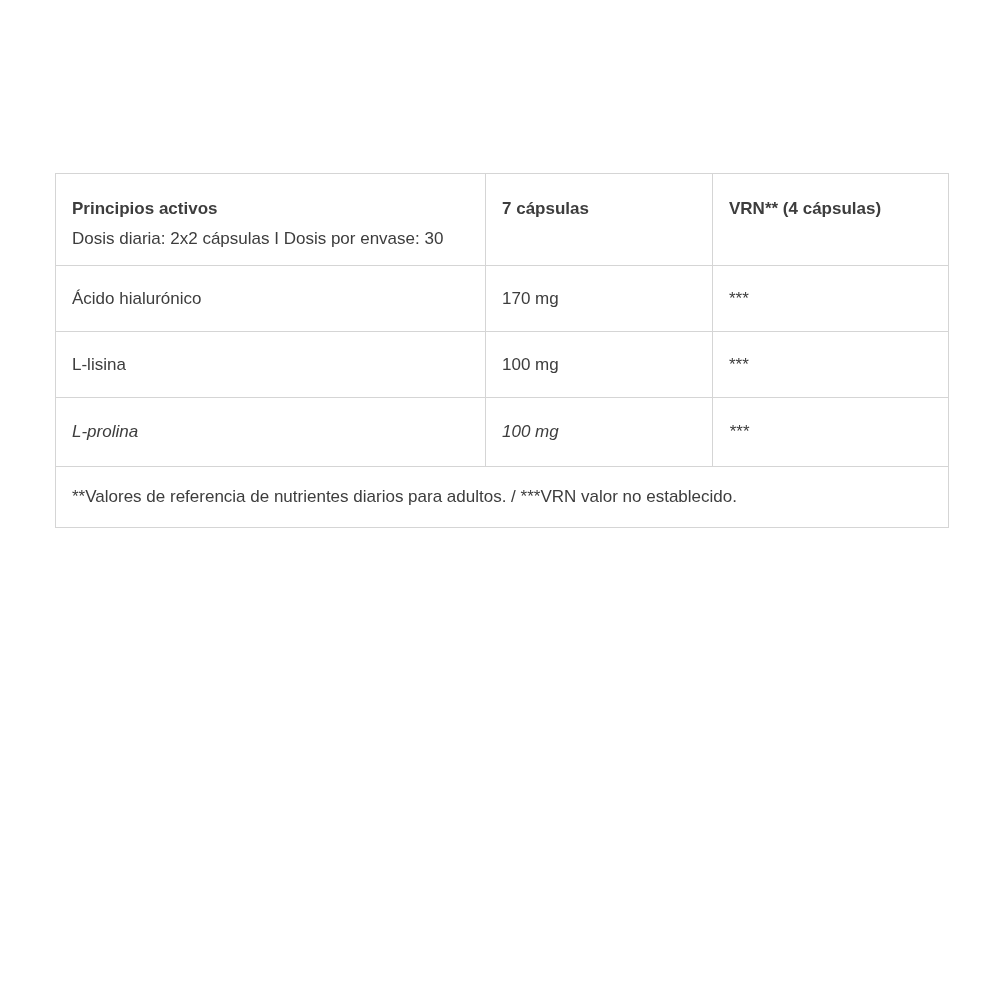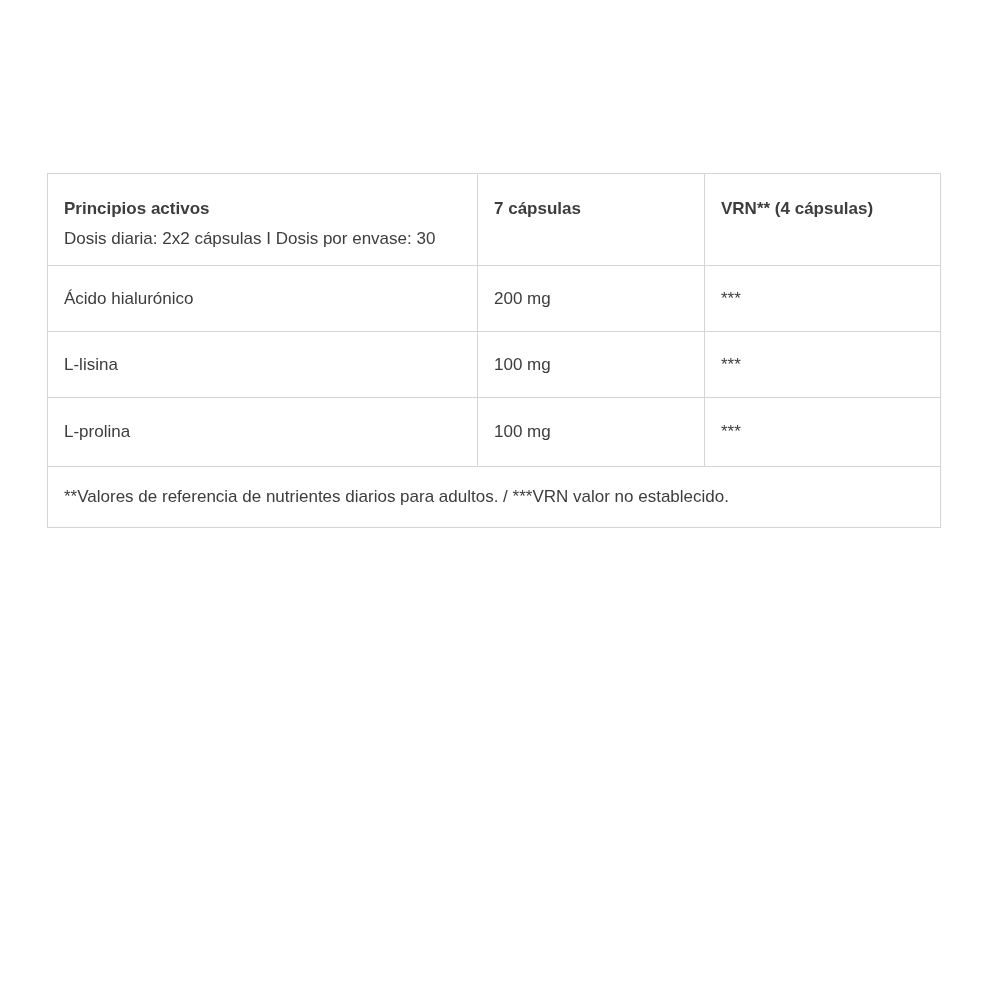--- a/index.html
+++ b/index.html
@@ -5,38 +5,38 @@
   :root{
     --text:#3d3d3d;
     --border:#d5d5d5;
     --bg:#ffffff;
   }
   *{margin:0;padding:0;box-sizing:border-box;}
   html,body{width:1000px;height:1000px;background:var(--bg);}
   body{font-family:"Liberation Sans","DejaVu Sans",sans-serif;color:var(--text);}
   .page{position:relative;width:1000px;height:1000px;background:var(--bg);overflow:hidden;}
   table.nutrition{
-    position:absolute;left:47px;top:173px;
+    position:absolute;left:55px;top:173px;
     width:893px;border-collapse:collapse;table-layout:fixed;
     font-size:17px;color:var(--text);
   }
   th,td{
     border:1px solid var(--border);
     padding-left:16px;padding-right:8px;
     text-align:left;font-weight:normal;
     vertical-align:middle;
     line-height:30px;
   }
   thead th{vertical-align:top;padding-top:20px;}
   .bold{font-weight:bold;}
   tr.rh-header{height:92px;}
   tr.rh-67{height:67px;}
   tr.rh-100{height:100px;}
   tr.rh-66{height:66px;}
-  tr.rh-69{height:69px;}
+  tr.rh-69{height:69px;font-style:italic;}
   tr.rh-foot{height:61px;}
   td.foot-cell{padding-left:16px;}
   .line{line-height:30px;}
 </style>
 </head>
 <body>
 
 <div class="page">
   <table class="nutrition">
     <colgroup>
@@ -57,21 +57,21 @@
           <div class="line bold">VRN** (4 cápsulas)</div>
         </th>
       </tr>
     </thead>
     <tbody>
       <tr class="rh-66">
         <td>
           <div class="line">Ácido hialurónico</div>
         </td>
         <td>
-          <div class="line">200 mg</div>
+          <div class="line">170 mg</div>
         </td>
         <td>
           <div class="line">***</div>
         </td>
       </tr>
       <tr class="rh-66">
         <td>
           <div class="line">L-lisina</div>
         </td>
         <td>

